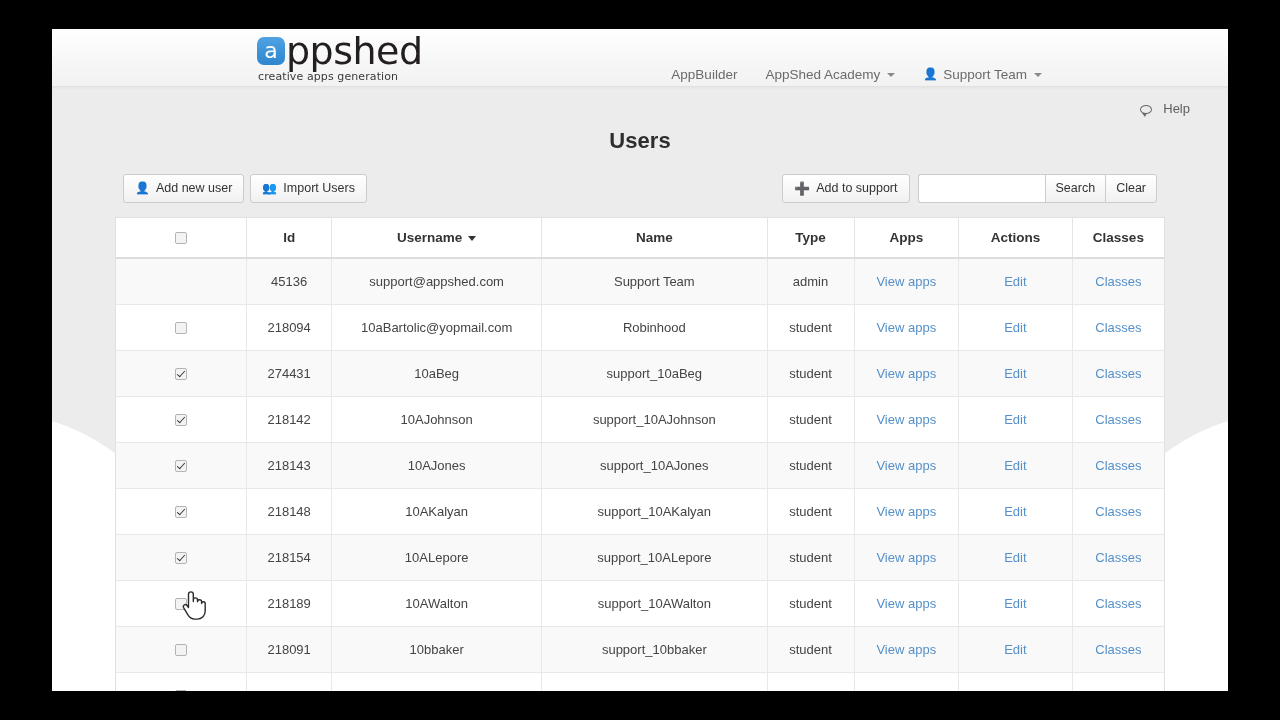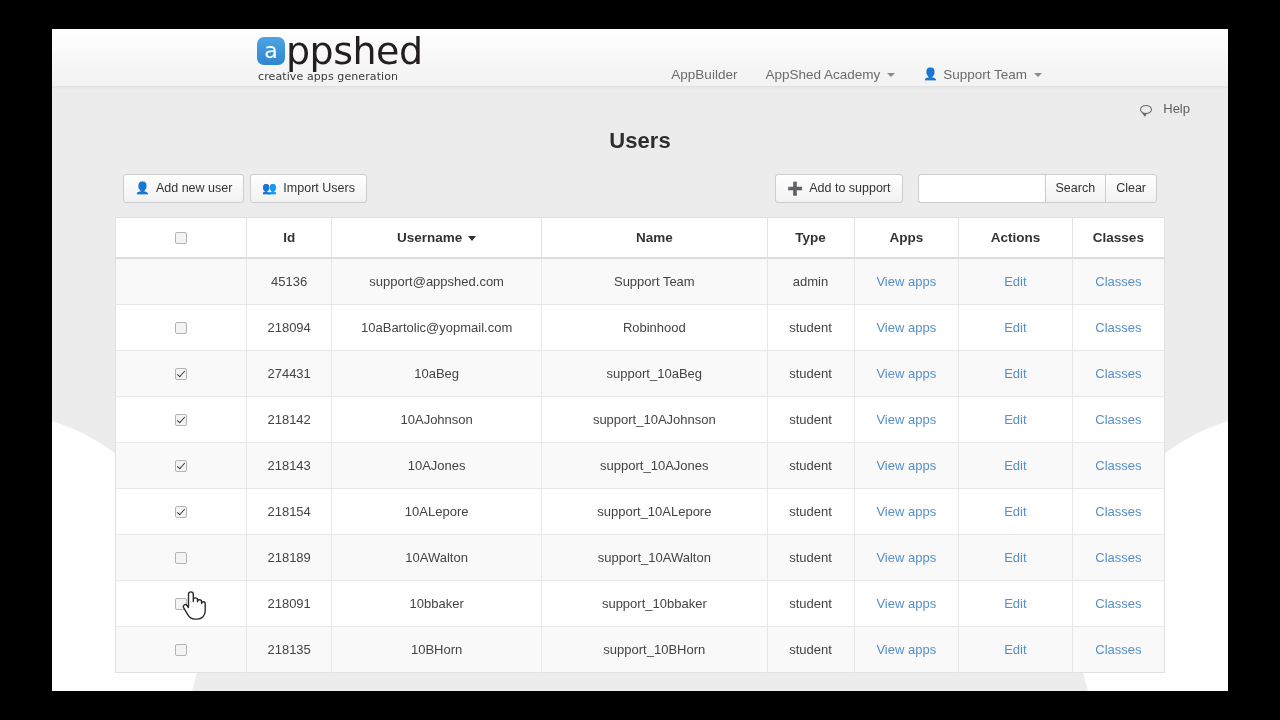--- a/index.html
+++ b/index.html
@@ -219,21 +219,20 @@
     gap: 6px;
     height: 29px;
   }
   .btn .glyph { font-size: 12px; color: #3b3b3b; line-height: 12px; }
   .btn .plus  { font-size: 13px; font-weight: bold; color: #3b3b3b; }
 
   .search-group {
     display: flex;
     align-items: flex-start;
     height: 29px;
-    margin-left: 7px;
   }
   .search-input {
     width: 127px;
     height: 29px;
     border: 1px solid #cccccc;
     border-right: none;
     border-radius: 3px 0 0 3px;
     padding: 0 7px;
     font-size: 12.5px;
     font-family: "Liberation Sans", sans-serif;
@@ -501,20 +500,30 @@
                 <td class="col-id">218143</td>
                 <td class="col-user">10AJones</td>
                 <td class="col-name">support_10AJones</td>
                 <td class="col-type">student</td>
                 <td class="col-apps"><a href="#" class="cell-link">View apps</a></td>
                 <td class="col-actions"><a href="#" class="cell-link">Edit</a></td>
                 <td class="col-classes"><a href="#" class="cell-link">Classes</a></td>
               </tr>
               <tr>
                 <td class="col-check"><input type="checkbox" class="cb" checked="" style=""></td>
+                <td class="col-id">218148</td>
+                <td class="col-user">10AKalyan</td>
+                <td class="col-name">support_10AKalyan</td>
+                <td class="col-type">student</td>
+                <td class="col-apps"><a href="#" class="cell-link">View apps</a></td>
+                <td class="col-actions"><a href="#" class="cell-link">Edit</a></td>
+                <td class="col-classes"><a href="#" class="cell-link">Classes</a></td>
+              </tr>
+              <tr>
+                <td class="col-check"><input type="checkbox" class="cb" checked="" style=""></td>
                 <td class="col-id">218154</td>
                 <td class="col-user">10ALepore</td>
                 <td class="col-name">support_10ALepore</td>
                 <td class="col-type">student</td>
                 <td class="col-apps"><a href="#" class="cell-link">View apps</a></td>
                 <td class="col-actions"><a href="#" class="cell-link">Edit</a></td>
                 <td class="col-classes"><a href="#" class="cell-link">Classes</a></td>
               </tr>
               <tr>
                 <td class="col-check"><input type="checkbox" class="cb" style=""></td>

